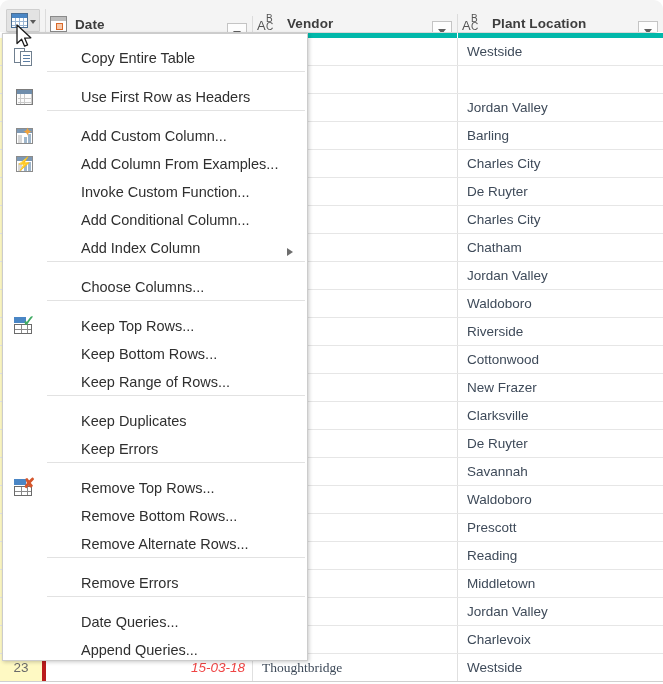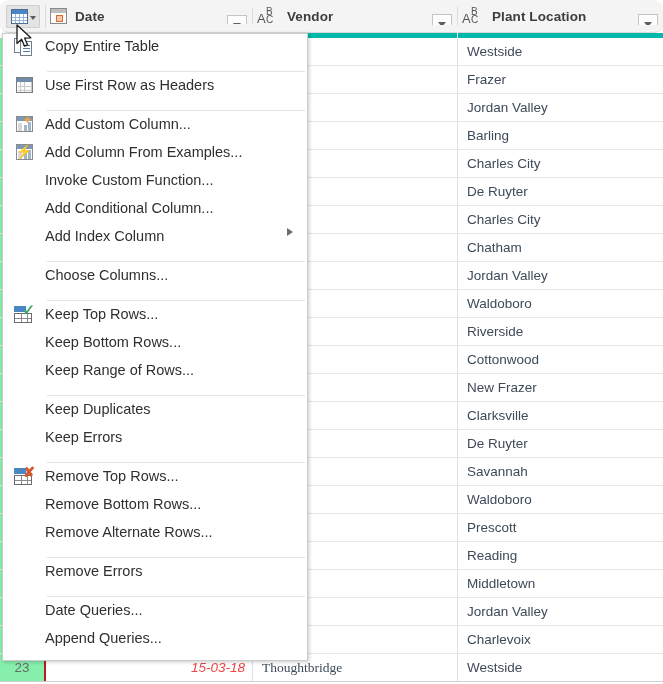--- a/index.html
+++ b/index.html
@@ -21,21 +21,21 @@
 
   
   .header-row {
     position: absolute;
     left: 0; top: 0;
     width: 663px;
     height: 33px;
     background: #f4f4f4;
     border-bottom: 1px solid #d9d9d9;
     display: flex;
-    align-items: center;
+    align-items: flex-end;
     box-sizing: border-box;
     border-radius: 9px;
   }
   .hdr-cell {
     position: relative;
     display: flex;
     align-items: center;
     box-sizing: border-box;
     border-right: 1px solid #dcdcdc;
     background: #f4f4f4;
@@ -176,22 +176,22 @@
     font-size: 13.5px;
     color: #3e4a59;
     overflow: hidden;
     white-space: nowrap;
     border-right: 1px solid #e0e0e0;
   }
   .cell.rownum {
     width: 46px;
     justify-content: center;
     color: #6b6b6b;
-    background: #86efac;
-    border-right: 2px solid #b91c1c;
+    background: #fef9c3;
+    border-right: 4px solid #b91c1c;
     font-size: 13.5px;
   }
   .cell.date {
     width: 207px;
     justify-content: flex-end;
     padding-right: 7px;
     font-style: italic;
     color: #ef4444;
   }
   .cell.vendor { width: 205px; padding-left: 9px; font-family: Liberation Serif, serif; }
@@ -207,23 +207,24 @@
     border: 1px solid #cccccc;
     box-shadow: 1px 1px 4px rgba(0,0,0,0.22);
     box-sizing: border-box;
     z-index: 30;
     padding: 4px 0 3px 0;
   }
   .mi {
     position: relative;
     height: 28px;
     display: flex;
-    align-items: flex-start;
+    align-items: flex-end;
     cursor: default;
     box-sizing: border-box;
+    gap: 36px;
   }
   .mi .mi-icon {
     width: 42px;
     display: flex;
     align-items: center;
     justify-content: center;
     flex: none;
   }
   .mi .mi-label {
     font-size: 14.5px;
@@ -401,21 +402,20 @@
       <div class="row">
         <div class="cell rownum"></div>
         <div class="cell date"></div>
         <div class="cell vendor">ug</div>
         <div class="cell plant">Westside</div>
       </div>
       <div class="row">
         <div class="cell rownum"></div>
         <div class="cell date"></div>
         <div class="cell vendor">m</div>
-        <div class="cell plant">Frazer</div>
       </div>
       <div class="row">
         <div class="cell rownum"></div>
         <div class="cell date"></div>
         <div class="cell vendor">at</div>
         <div class="cell plant">Jordan Valley</div>
       </div>
       <div class="row">
         <div class="cell rownum"></div>
         <div class="cell date"></div>

